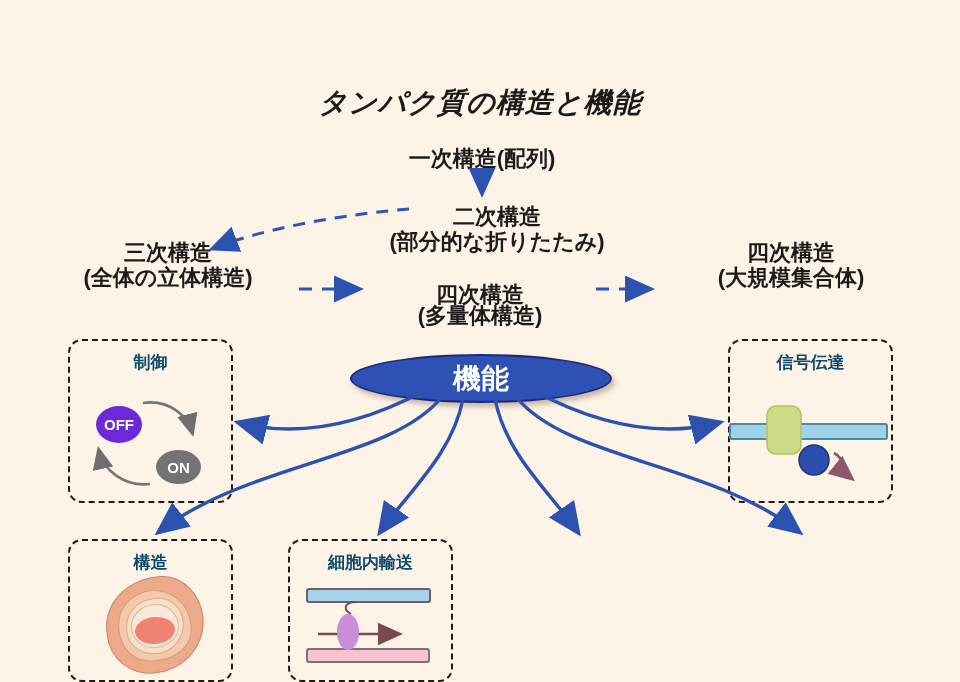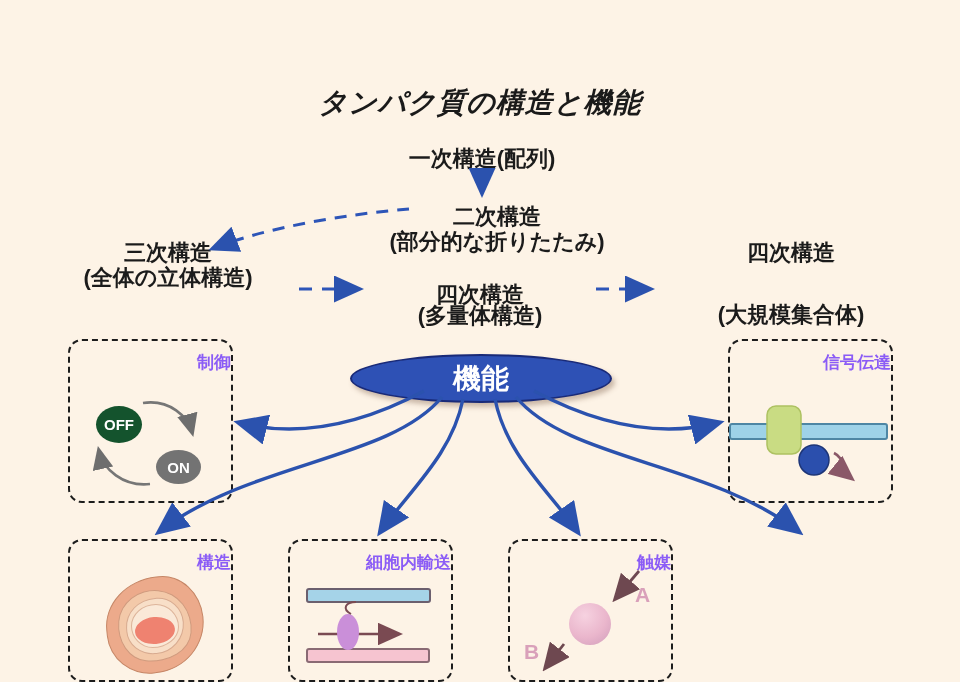--- a/index.html
+++ b/index.html
@@ -3,24 +3,24 @@
 <meta charset="utf-8">
 <style>
   html,body{margin:0;padding:0;}
   body{width:960px;height:682px;background:#fdf3e6;font-family:"Liberation Sans",sans-serif;overflow:hidden;}
   .canvas{position:relative;width:960px;height:682px;background:#fdf3e6;}
   .overlay{position:absolute;left:0;top:0;width:960px;height:682px;pointer-events:none;z-index:6;}
   .title{position:absolute;left:0;top:84px;width:960px;text-align:center;font-size:28px;font-weight:800;color:#1a1a1a;letter-spacing:1px;font-style:italic;}
   .lbl{position:absolute;transform:translateX(-50%);font-size:22px;font-weight:bold;color:#1b1b1b;white-space:nowrap;text-align:center;z-index:3;}
   .func{position:absolute;left:350px;top:354px;width:258px;height:45px;background:#2e51b5;border:2.5px solid #192a78;border-radius:50%;display:flex;align-items:center;justify-content:center;color:#fff;font-size:28px;font-weight:bold;z-index:5;box-shadow:3px 4px 5px rgba(140,110,90,.45);}
   .box{position:absolute;border:2.5px dashed #1c1c1c;border-radius:14px;z-index:2;}
-  .box-title{position:absolute;left:0;top:10px;width:100%;text-align:right;font-size:17px;font-weight:bold;color:#8b5cf6;}
+  .box-title{position:absolute;left:0;top:10px;width:100%;text-align:center;font-size:17px;font-weight:bold;color:#0c4a6e;}
   .box svg{position:absolute;left:-2px;top:-2px;z-index:3;}
   .state{position:absolute;border-radius:50%;display:flex;align-items:center;justify-content:center;color:#fff;font-size:15px;font-weight:bold;z-index:4;}
-  .off{left:26px;top:65px;width:46px;height:37px;background:#14532d;}
+  .off{left:26px;top:65px;width:46px;height:37px;background:#6d28d9;}
   .on{left:86px;top:109px;width:45px;height:34px;background:#737373;}
   .ring{position:absolute;z-index:3;}
   .r1{left:36px;top:36px;width:96px;height:94px;background:#ecaa8b;border:1.5px solid #c58666;border-radius:58% 42% 55% 45% / 52% 48% 55% 45%;transform:rotate(-6deg);}
   .r2{left:48px;top:49px;width:72px;height:70px;background:#f3c9a9;border:1px solid #cf9a7e;border-radius:50% 50% 58% 42% / 48% 55% 45% 52%;transform:rotate(5deg);}
   .r3{left:56px;top:57px;width:56px;height:54px;background:#f8dfc8;border:1px solid #d8ab90;border-radius:55% 45% 52% 48% / 52% 48% 55% 45%;transform:rotate(-4deg);}
   .r4{left:61px;top:63px;width:46px;height:42px;background:#fae9d8;border:1px solid #ddb49a;border-radius:52% 48% 55% 45% / 50% 52% 48% 50%;}
   .core{left:65px;top:76px;width:40px;height:27px;background:#ef8270;border-radius:50%;transform:rotate(-5deg);}
   .sphere{position:absolute;left:59px;top:62px;width:42px;height:42px;border-radius:50%;background:radial-gradient(circle at 38% 30%,#f6d2e0,#eab6cc 55%,#cf9cba 100%);z-index:3;}
   .ab{position:absolute;font-size:21px;font-weight:800;color:#d9a0ba;z-index:4;}
 </style>
@@ -49,21 +49,21 @@
 
   <div class="title">タンパク質の構造と機能</div>
   <div class="lbl" style="left:482px;top:144px;">一次構造(配列)</div>
   <div class="lbl" style="left:497px;top:202px;">二次構造</div>
   <div class="lbl" style="left:497px;top:227px;">(部分的な折りたたみ)</div>
   <div class="lbl" style="left:168px;top:238px;">三次構造</div>
   <div class="lbl" style="left:168px;top:263px;">(全体の立体構造)</div>
   <div class="lbl" style="left:480px;top:280px;">四次構造</div>
   <div class="lbl" style="left:480px;top:301px;">(多量体構造)</div>
   <div class="lbl" style="left:791px;top:238px;">四次構造</div>
-  <div class="lbl" style="left:791px;top:263px;margin-top:37px;">(大規模集合体)</div>
+  <div class="lbl" style="left:791px;top:263px;">(大規模集合体)</div>
 
   <div class="func">
     <span>機能</span>
   </div>
 
   <div class="box" style="left:68px;top:339px;width:161px;height:160px;">
     <div class="box-title">制御</div>
     <svg width="161" height="160" viewBox="0 0 161 160">
       <defs>
         <marker id="ag" markerWidth="9" markerHeight="8" refX="7" refY="4" orient="auto">
@@ -110,30 +110,15 @@
           </marker>
       </defs>
       <rect x="19" y="50" width="123" height="13" rx="2" fill="#a5d3e8" stroke="#6b5f6e" stroke-width="2"></rect>
       <rect x="19" y="110" width="122" height="13" rx="2" fill="#f6c4d0" stroke="#8a6a74" stroke-width="2"></rect>
       <line x1="30" y1="95" x2="110" y2="95" stroke="#7a4a52" stroke-width="2.5" marker-end="url(#am2)"></line>
       <ellipse cx="60" cy="93" rx="11" ry="18" fill="#ca8fd9"></ellipse>
       <path d="M63,75 C54,70 57,63 68,63" stroke="#7a4a52" stroke-width="2" fill="none"></path>
     </svg>
   </div>
 
-  <div class="box" style="left:508px;top:539px;width:161px;height:139px;">
-    <div class="box-title">触媒</div>
-    <svg width="161" height="139" viewBox="0 0 161 139">
-      <defs>
-        <marker id="am3" markerWidth="10" markerHeight="9" refX="8" refY="4.5" orient="auto">
-            <path d="M0,0 L10,4.5 L0,9 z" fill="#6e4850"></path>
-          </marker>
-      </defs>
-      <line x1="131" y1="32" x2="108" y2="59" stroke="#6e4850" stroke-width="2.8" marker-end="url(#am3)"></line>
-      <line x1="56" y1="105" x2="38" y2="128" stroke="#6e4850" stroke-width="2.8" marker-end="url(#am3)"></line>
-    </svg>
-    <div class="sphere"></div>
-    <div class="ab" style="left:125px;top:42px;">A</div>
-    <div class="ab" style="left:14px;top:99px;">B</div>
-  </div>
 
 
 </div>
 
 </body></html>

